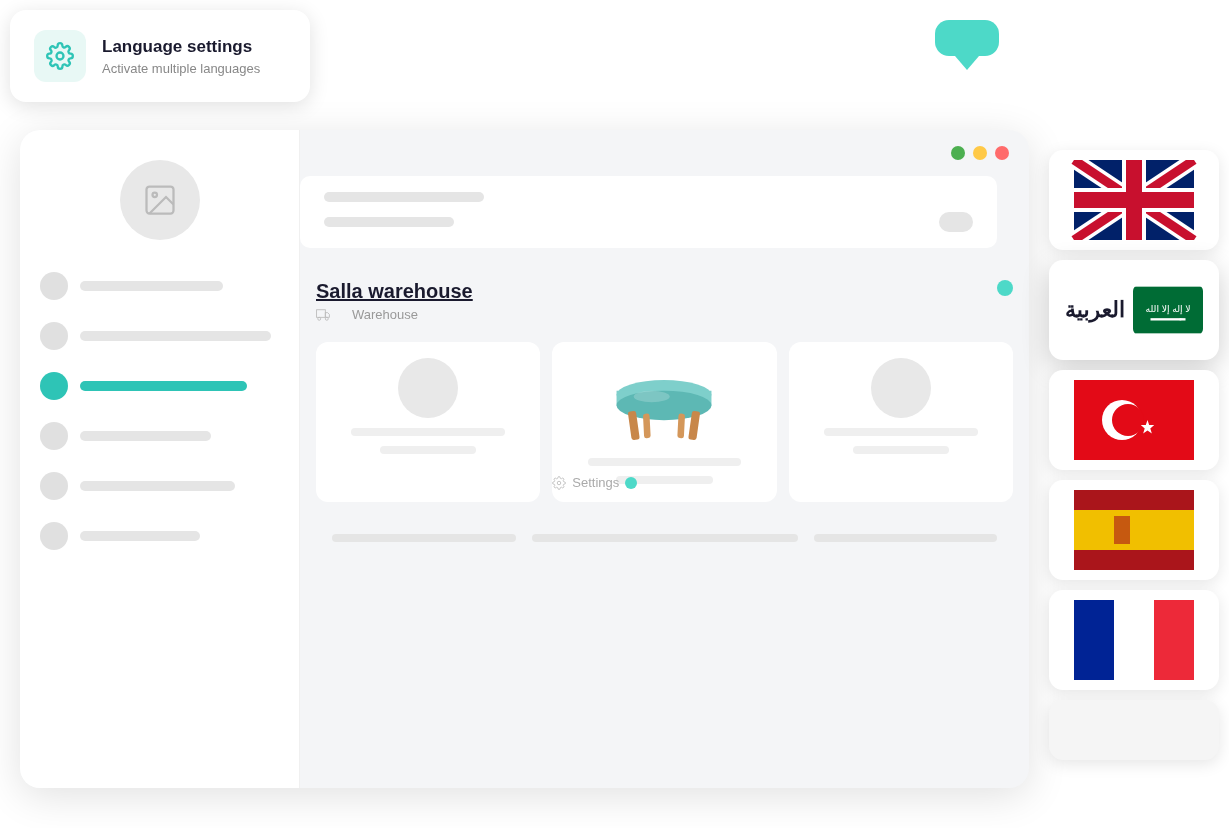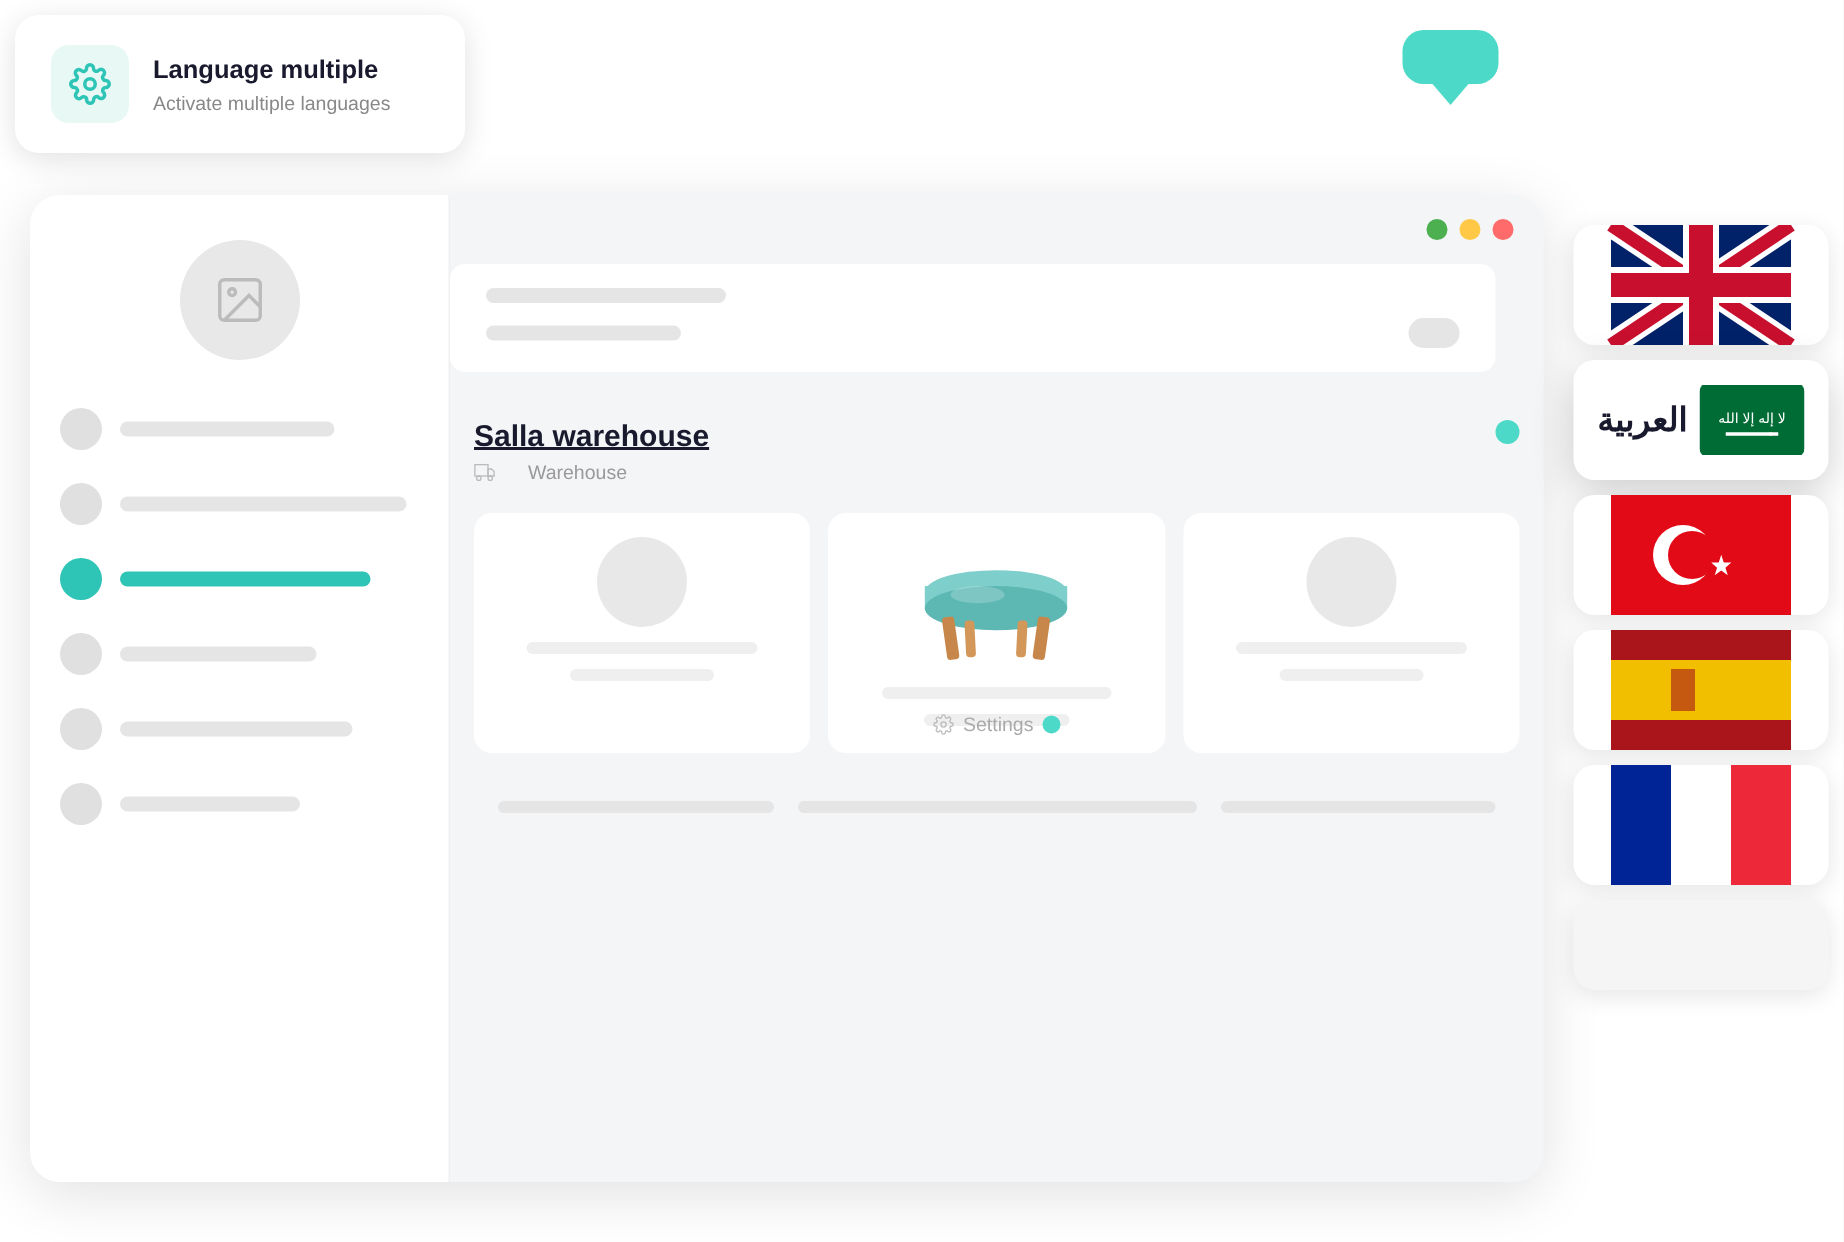--- a/index.html
+++ b/index.html
@@ -292,21 +292,21 @@
       display: flex;
       flex-direction: column;
       gap: 10px;
       z-index: 20;
     }
     .flag-card {
       background: #ffffff;
       border-radius: 14px;
       box-shadow: 0 4px 16px rgba(0,0,0,0.1);
       overflow: hidden;
-      height: 80px;
+      height: 100px;
       display: flex;
       align-items: center;
       justify-content: center;
     }
     .flag-card.arabic {
       display: flex;
       align-items: center;
       justify-content: space-between;
       padding: 0 16px;
       box-shadow: 0 6px 24px rgba(0,0,0,0.15);
@@ -326,21 +326,21 @@
 <body>
 
 <div class="top-card">
   <div class="top-card-icon">
     <svg viewBox="0 0 24 24" fill="none" stroke="#2ec4b6" stroke-width="2" stroke-linecap="round" stroke-linejoin="round">
       <circle cx="12" cy="12" r="3"></circle>
       <path d="M19.4 15a1.65 1.65 0 0 0 .33 1.82l.06.06a2 2 0 0 1-2.83 2.83l-.06-.06a1.65 1.65 0 0 0-1.82-.33 1.65 1.65 0 0 0-1 1.51V21a2 2 0 0 1-4 0v-.09A1.65 1.65 0 0 0 9 19.4a1.65 1.65 0 0 0-1.82.33l-.06.06a2 2 0 0 1-2.83-2.83l.06-.06A1.65 1.65 0 0 0 4.68 15a1.65 1.65 0 0 0-1.51-1H3a2 2 0 0 1 0-4h.09A1.65 1.65 0 0 0 4.6 9a1.65 1.65 0 0 0-.33-1.82l-.06-.06a2 2 0 0 1 2.83-2.83l.06.06A1.65 1.65 0 0 0 9 4.68a1.65 1.65 0 0 0 1-1.51V3a2 2 0 0 1 4 0v.09a1.65 1.65 0 0 0 1 1.51 1.65 1.65 0 0 0 1.82-.33l.06-.06a2 2 0 0 1 2.83 2.83l-.06.06A1.65 1.65 0 0 0 19.4 9a1.65 1.65 0 0 0 1.51 1H21a2 2 0 0 1 0 4h-.09a1.65 1.65 0 0 0-1.51 1z"></path>
     </svg>
   </div>
   <div class="top-card-text">
-    <div class="top-card-title">Language multiple</div>
+    <div class="top-card-title">Language settings</div>
     <div class="top-card-subtitle">Activate multiple languages</div>
   </div>
 </div>
 
 <div class="top-badge">
   <div class="top-badge-arrow"></div>
 </div>
 
 <div class="browser-mockup">
 
@@ -432,21 +432,21 @@
             <rect x="38" y="65" width="10" height="35" rx="3" fill="#c8874a" transform="rotate(-8, 43, 82)"></rect>
             <rect x="112" y="65" width="10" height="35" rx="3" fill="#c8874a" transform="rotate(8, 117, 82)"></rect>
             <rect x="55" y="68" width="8" height="30" rx="3" fill="#d4975a" transform="rotate(-3, 59, 83)"></rect>
             <rect x="97" y="68" width="8" height="30" rx="3" fill="#d4975a" transform="rotate(3, 101, 83)"></rect>
 
             <ellipse cx="65" cy="47" rx="22" ry="7" fill="rgba(255,255,255,0.2)"></ellipse>
           </svg>
           <div class="product-line"></div>
           <div class="product-line short"></div>
 
-          <div style="position:absolute;bottom:12px;left:0;right:0;display:flex;align-items:center;justify-content:center;gap:6px;">
+          <div style="position:absolute;bottom:12px;left:0;right:0;display:flex;align-items:center;justify-content:flex-start;gap:6px;">
             <svg width="14" height="14" viewBox="0 0 24 24" fill="none" stroke="#bbb" stroke-width="1.5">
               <circle cx="12" cy="12" r="3"></circle>
               <path d="M19.4 15a1.65 1.65 0 0 0 .33 1.82l.06.06a2 2 0 0 1-2.83 2.83l-.06-.06a1.65 1.65 0 0 0-1.82-.33 1.65 1.65 0 0 0-1 1.51V21a2 2 0 0 1-4 0v-.09A1.65 1.65 0 0 0 9 19.4a1.65 1.65 0 0 0-1.82.33l-.06-.06a2 2 0 0 1-2.83-2.83l.06-.06A1.65 1.65 0 0 0 4.68 15a1.65 1.65 0 0 0-1.51-1H3a2 2 0 0 1 0-4h.09A1.65 1.65 0 0 0 4.6 9a1.65 1.65 0 0 0-.33-1.82l-.06-.06a2 2 0 0 1 2.83-2.83l.06.06A1.65 1.65 0 0 0 9 4.68a1.65 1.65 0 0 0 1-1.51V3a2 2 0 0 1 4 0v.09a1.65 1.65 0 0 0 1 1.51 1.65 1.65 0 0 0 1.82-.33l.06-.06a2 2 0 0 1 2.83 2.83l-.06.06A1.65 1.65 0 0 0 19.4 9a1.65 1.65 0 0 0 1.51 1H21a2 2 0 0 1 0 4h-.09a1.65 1.65 0 0 0-1.51 1z"></path>
             </svg>
             <span style="font-size:13px;color:#aaa;">Settings</span>
             <div class="status-dot-green" style="width:12px;height:12px;"></div>
           </div>
         </div>
 
         <div class="product-card">

